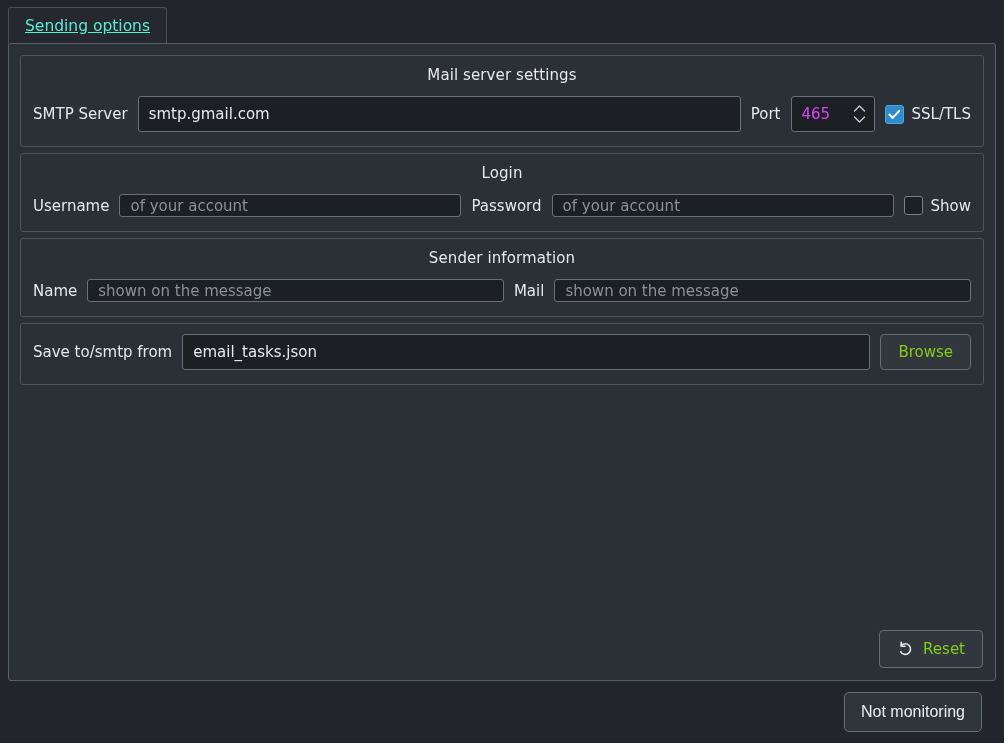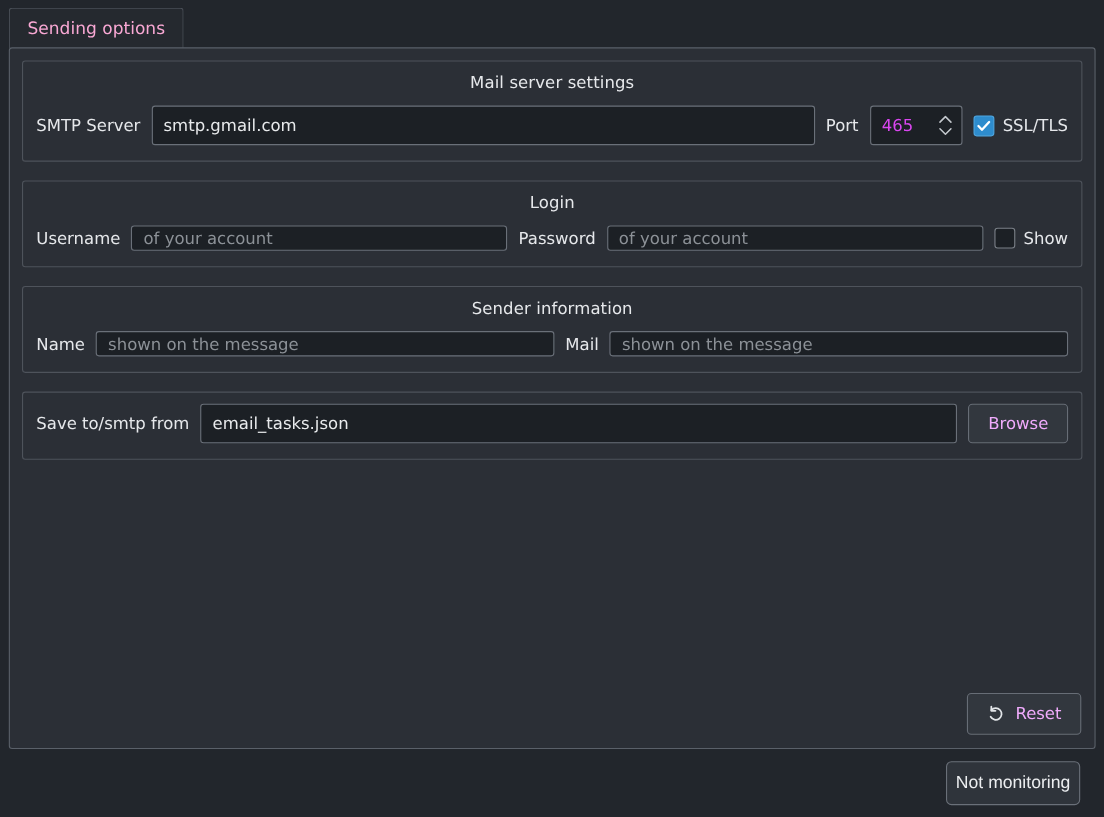--- a/index.html
+++ b/index.html
@@ -19,29 +19,30 @@
     width: 1004px; height: 44px;
     display: flex; align-items: flex-end;
     padding-left: 8px;
   }
   .tab {
     position: relative;
     height: 37px;
     padding: 0 16px;
     display: flex; align-items: center;
     font-size: 15.5px;
-    color: #f9a8d4;
+    color: #5eead4;
     background: #25292f;
     border: 1px solid #4a4f57;
     border-bottom: none;
     border-top-left-radius: 3px;
     border-top-right-radius: 3px;
     margin-right: 1px;
     cursor: pointer;
     white-space: nowrap;
+    text-decoration: underline;
   }
   .tab.active {
     background: #2b2f36;
     height: 44px;
     border-color: #5a6069;
     z-index: 3;
   }
   .tab.active::before {
     content: "";
     position: absolute;
@@ -66,21 +67,21 @@
     border-radius: 3px;
     padding: 11px;
   }
 
   
   .group {
     position: relative;
     background: #2b2f36;
     border: 1px solid #4e535b;
     border-radius: 3px;
-    margin-bottom: 17px;
+    margin-bottom: 6px;
     padding: 10px 12px 14px 12px;
   }
   .group-title {
     text-align: center;
     font-size: 15px;
     color: #e6e8eb;
     margin-bottom: 12px;
     letter-spacing: 0.1px;
   }
   .row {
@@ -151,21 +152,21 @@
   .cb.checked {
     background: #2e8ccd;
     border-color: #4ea6e0;
   }
 
   
   .btn {
     background: #32373e;
     border: 1px solid #676d76;
     border-radius: 4px;
-    color: #f0abfc;
+    color: #84cc16;
     font-size: 15px;
     font-family: "DejaVu Sans", sans-serif;
     height: 38px;
     padding: 0 17px;
     display: inline-flex;
     align-items: center;
     justify-content: center;
     gap: 9px;
     cursor: pointer;
     white-space: nowrap;
@@ -188,21 +189,21 @@
     display: flex; align-items: center; justify-content: flex-end;
     padding-right: 22px;
   }
   .status-btn {
     background: #2f343b;
     border: 1px solid #6a7079;
     border-radius: 5px;
     color: #eceef0;
     font-size: 16px;
     height: 40px;
-    padding: 0 8px;
+    padding: 0 16px;
     display: flex; align-items: center;
     cursor: pointer;
     justify-content: center;
   }
 </style>
 </head>
 <body>
 
 <div class="tabbar">
   <div class="tab">

